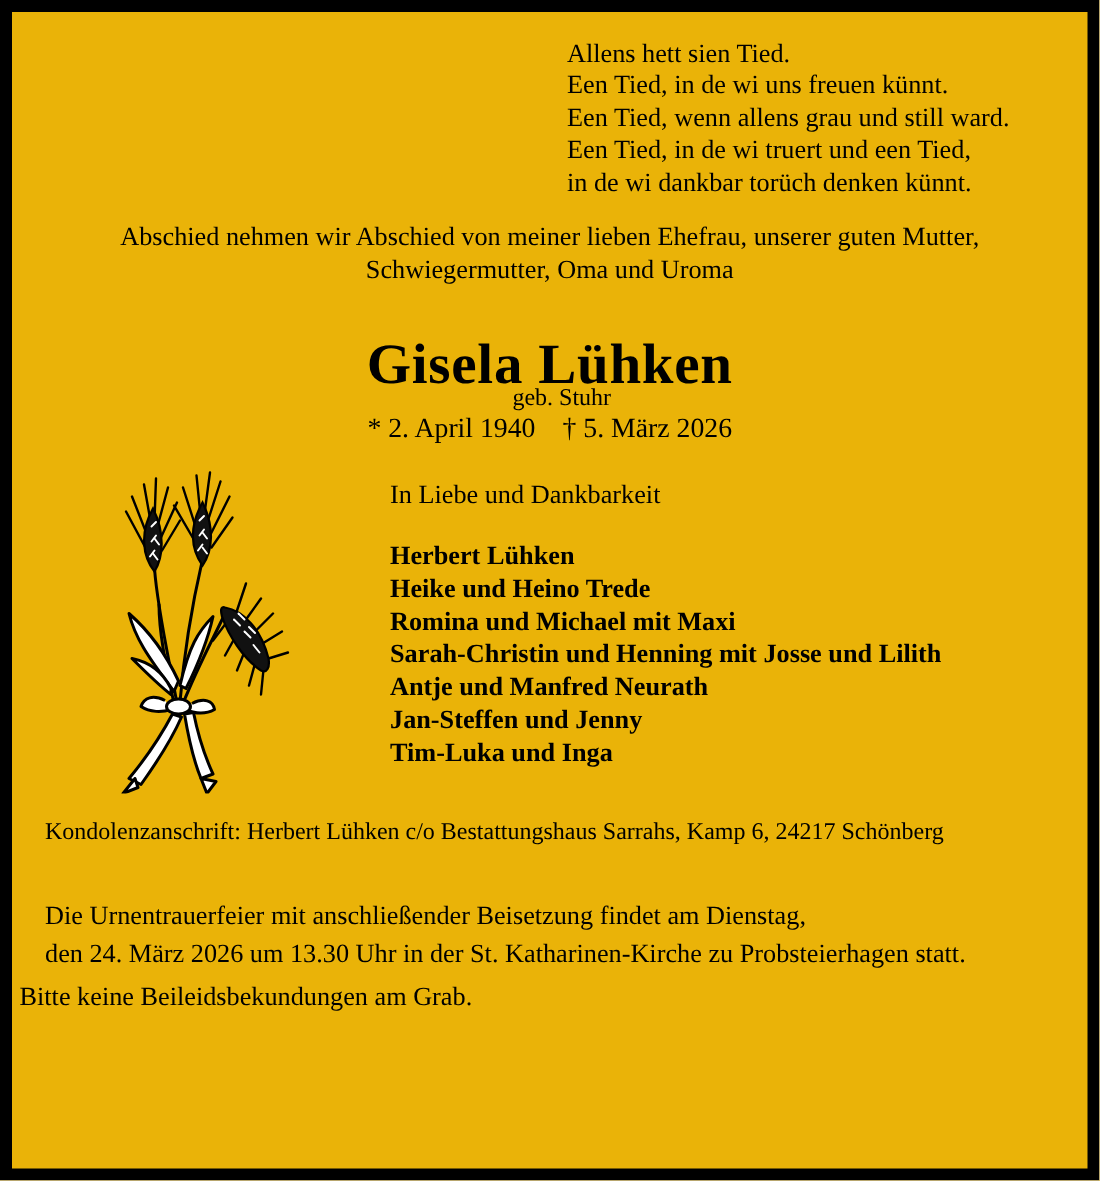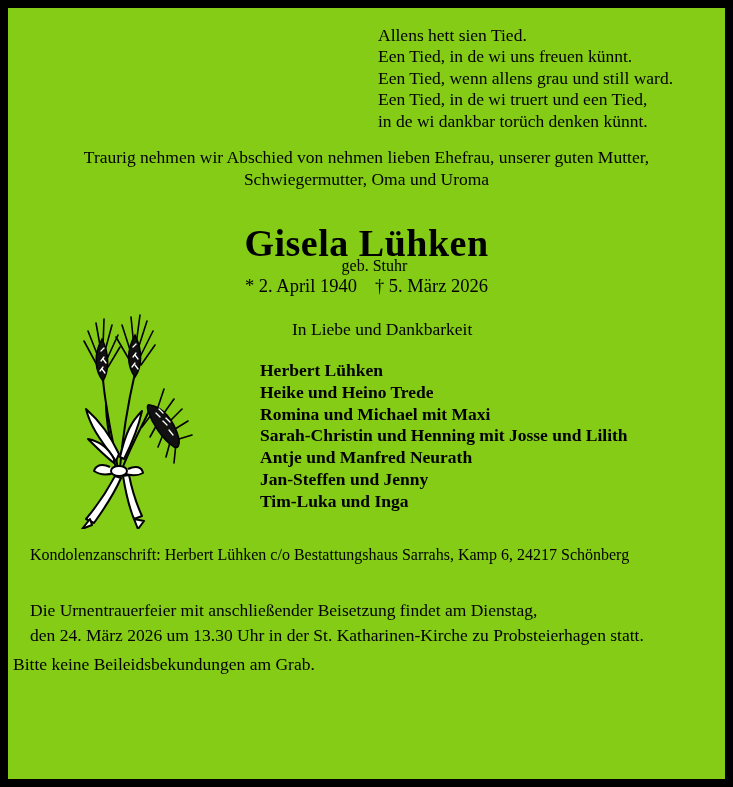--- a/index.html
+++ b/index.html
@@ -1,20 +1,20 @@
 <!DOCTYPE html>
 <html><head>
 <meta charset="utf-8">
 <style>
   html,body { margin:0; padding:0; background:#ffffff; }
   * { box-sizing:border-box; }
   .page {
     position:relative;
     width:733px; height:787px;
-    background:#84cc16;
+    background:#eab308;
     border:8px solid #000000;
     font-family:"Liberation Serif","DejaVu Serif",serif;
     color:#000000;
     overflow:hidden;
   }
   .pre { white-space:pre-wrap; }
   .poem {
     position:absolute; left:370px; top:17px;
     font-size:17.5px; line-height:21.4px;
   }
@@ -36,21 +36,21 @@
   .life-dates {
     position:absolute; left:0; right:0; top:268px;
     text-align:center; font-size:18.5px;
   }
   .life-dates .death { margin-left:18px; }
   .wheat {
     position:absolute; left:38px; top:303px;
     width:155px; height:218px;
   }
   .mourners { position:absolute; left:252px; top:311px; }
-  .mourners-intro { font-size:17.5px;margin-left:32px; }
+  .mourners-intro { font-size:17.5px; }
   .mourners-names {
     margin-top:20px;
     font-size:17.5px; font-weight:bold; line-height:21.8px;
   }
   .condolence {
     position:absolute; left:22px; top:538px;
     font-size:16px;
   }
   .funeral {
     position:absolute; left:22px; top:590px;
@@ -70,21 +70,21 @@
 <body>
 
 <div class="page">
 
   <div class="poem pre">Allens hett sien Tied.
 Een Tied, in de wi uns freuen künnt.
 Een Tied, wenn allens grau und still ward.
 Een Tied, in de wi truert und een Tied,
 in de wi dankbar torüch denken künnt.</div>
 
-  <div class="intro pre">Traurig nehmen wir Abschied von nehmen lieben Ehefrau, unserer guten Mutter,
+  <div class="intro pre">Abschied nehmen wir Abschied von meiner lieben Ehefrau, unserer guten Mutter,
 Schwiegermutter, Oma und Uroma</div>
 
   <div class="deceased-name">Gisela Lühken</div>
 
   <div class="birth-name">geb. Stuhr</div>
 
   <div class="life-dates">
     <span class="birth">* 2. April 1940</span><span class="death">† 5. März 2026</span>
   </div>
 

